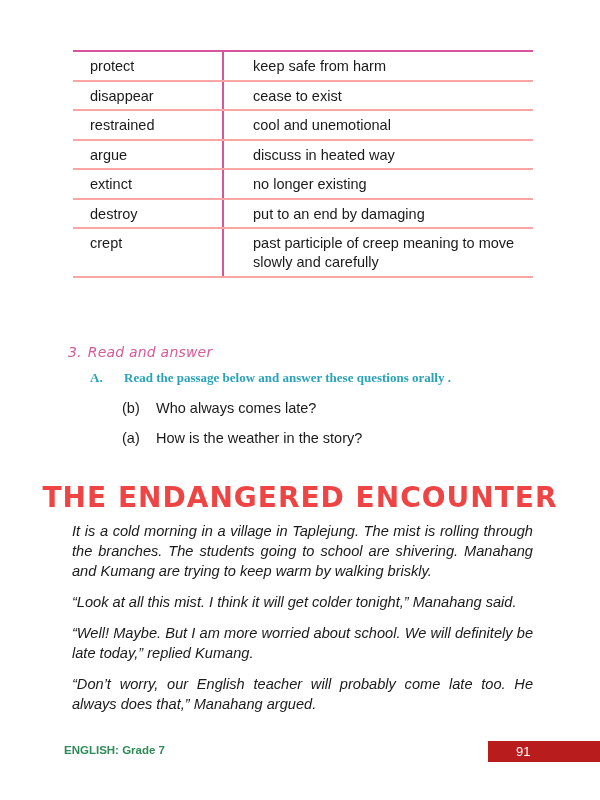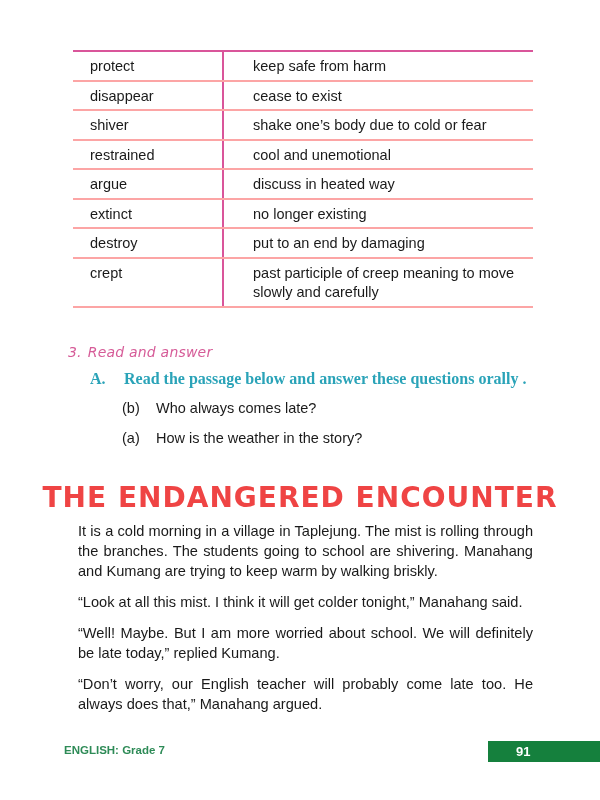--- a/index.html
+++ b/index.html
@@ -22,65 +22,61 @@
 
   .section-heading {
     position: absolute; left: 68px; top: 344px; font-size: 14px;
     font-family: "DejaVu Sans", sans-serif; font-weight: normal; color: #d65c98;
     letter-spacing: 0.2px; font-style: italic;
   }
   .section-heading .num { color: #d65c98; margin-right: 6px; }
 
   .sub-heading {
     position: absolute; left: 90px; top: 370px; font-family: "Liberation Serif", serif;
-    font-weight: bold; font-size: 16px; color: #2aa3b8;
+    font-weight: bold; font-size: 13px; color: #2aa3b8;
   }
   .sub-heading .letter { display: inline-block; width: 34px; }
 
   .questions { position: absolute; left: 122px; top: 400px; font-size: 14.5px; }
   .question { height: 30px; }
   .question .qlabel { display: inline-block; width: 34px; }
 
   .story-title {
     position: absolute; left: 0; width: 600px; top: 481px; text-align: center;
     font-family: "DejaVu Sans", sans-serif; font-size: 28px; color: #ef4444;
     letter-spacing: 1px; font-weight: bold;
   }
 
   .passage {
     position: absolute; left: 67px; top: 521px; width: 466px;
     font-size: 14.6px; line-height: 20px; text-align: justify;
   }
-  .passage p { margin: 0 0 11px 11px; }
+  .passage p { margin: 0 0 11px 5px; font-style: italic; }
 
   .footer-label {
     position: absolute; left: 64px; top: 744px; font-size: 11.5px; font-weight: bold; color: #2e8b57;
   }
   .page-bar {
     position: absolute; left: 488px; top: 741px; width: 112px; height: 21px;
-    background: #15803d; color: #ffffff; font-weight: bold; font-size: 13px;
+    background: #b91c1c; color: #ffffff; font-weight: normal; font-size: 13px;
   }
   .page-bar span { position: absolute; left: 28px; top: 3px; }
 </style>
 </head>
 <body>
 
 <table class="vocab-table">
   <tbody>
     <tr>
       <td class="word">protect</td>
       <td class="meaning">keep safe from harm</td>
     </tr>
     <tr>
       <td class="word">disappear</td>
       <td class="meaning">cease to exist</td>
-    </tr>
-    <tr>
-      <td class="word">shiver</td>
-      <td class="meaning">shake one’s body due to cold or fear</td>
     </tr>
     <tr>
       <td class="word">restrained</td>
       <td class="meaning">cool and unemotional</td>
     </tr>
     <tr>
       <td class="word">argue</td>
       <td class="meaning">discuss in heated way</td>
     </tr>
     <tr>

